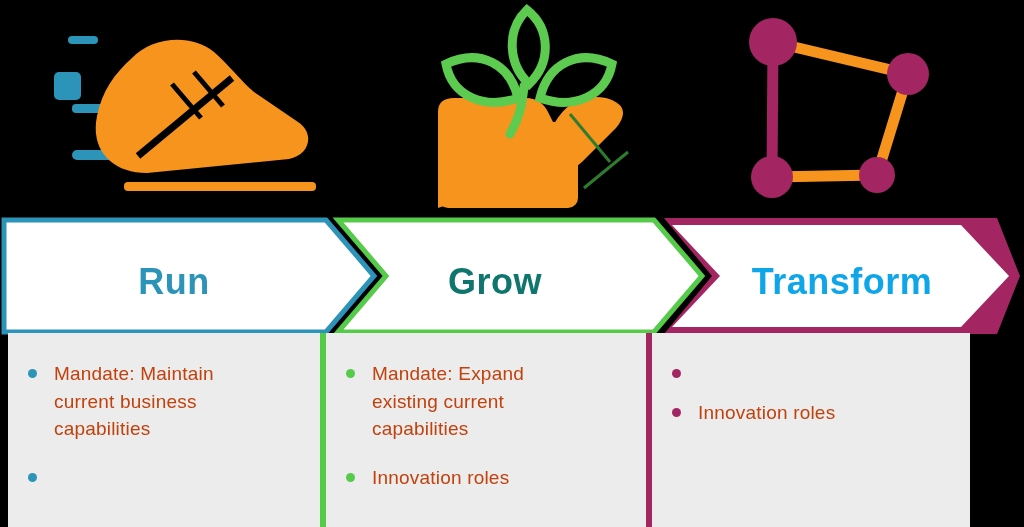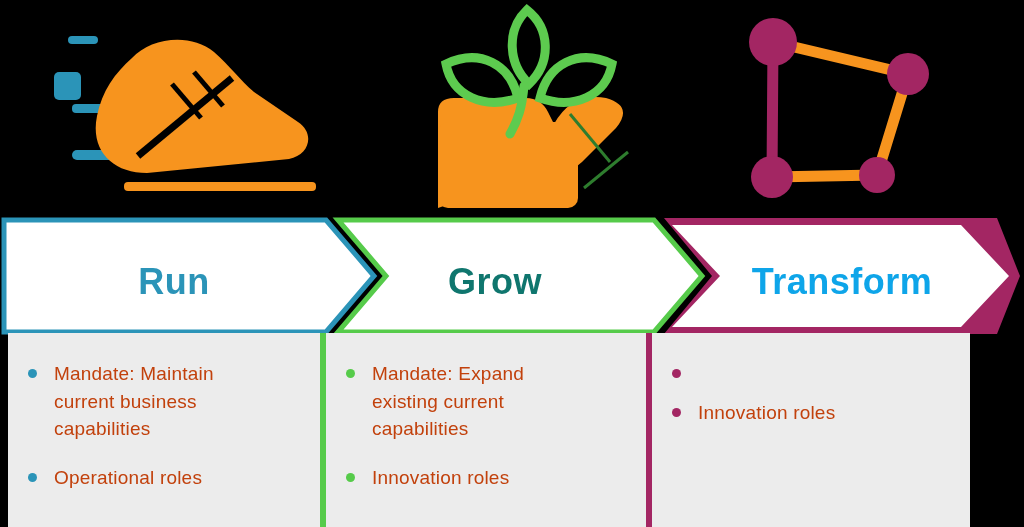--- a/index.html
+++ b/index.html
@@ -122,21 +122,20 @@
   <div class="stage-label" id="label-grow">Grow</div>
   <div class="stage-label" id="label-transform">Transform</div>
 
   <div class="panel" id="panel-run">
     <div class="bullet-item">
       <span class="dot dot-run"></span>
       <span class="bullet-text">Mandate: Maintain current business capabilities</span>
     </div>
     <div class="bullet-item">
       <span class="dot dot-run"></span>
-      <span class="bullet-text">Operational roles</span>
     </div>
   </div>
 
   <div class="divider" id="divider-grow"></div>
 
   <div class="panel" id="panel-grow">
     <div class="bullet-item">
       <span class="dot dot-grow"></span>
       <span class="bullet-text">Mandate: Expand existing current capabilities</span>
     </div>

